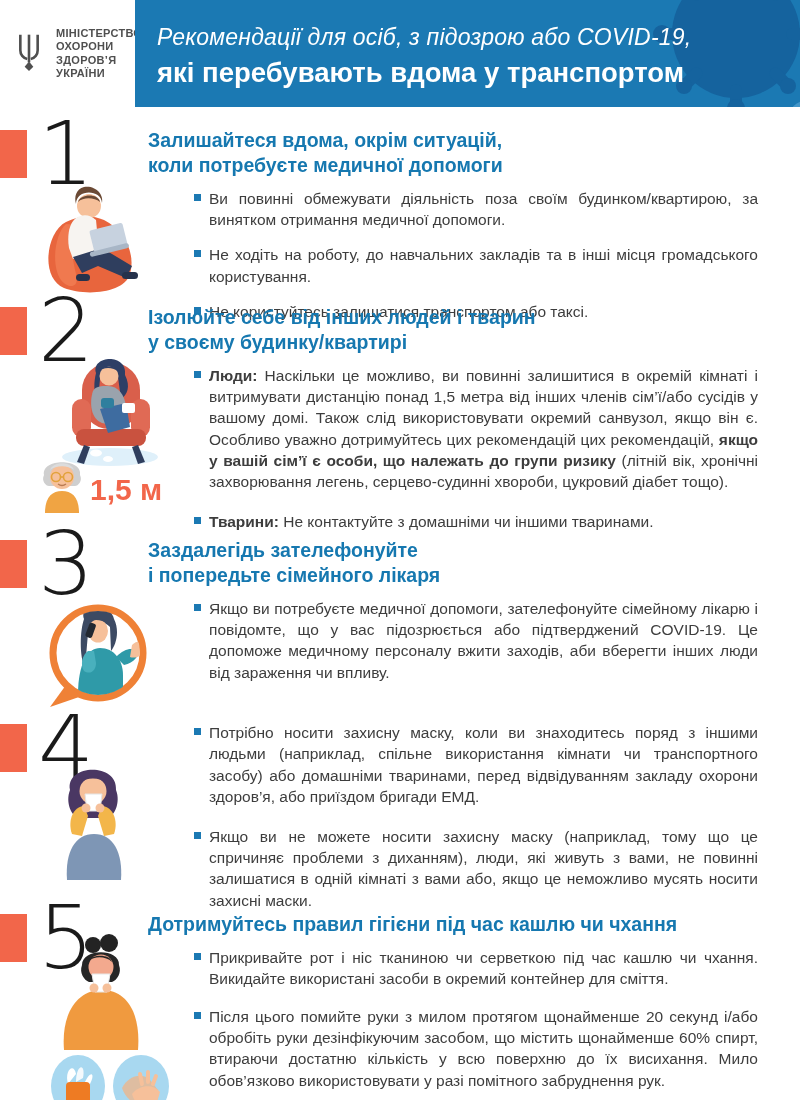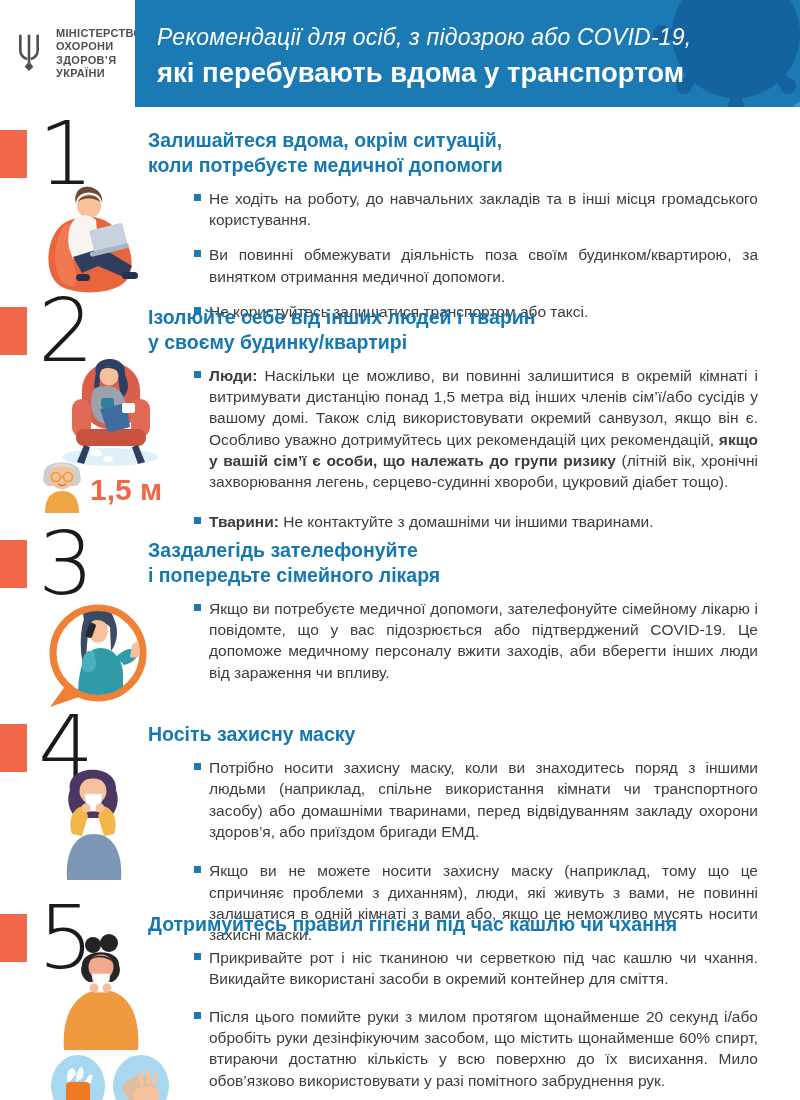--- a/index.html
+++ b/index.html
@@ -114,22 +114,22 @@
         <g transform="rotate(-14 74 62)">
           <rect x="56" y="48" width="34" height="23" rx="2" fill="#C7D2DF"></rect>
           <rect x="51" y="69" width="40" height="5" rx="2.5" fill="#A8B6C6"></rect>
         </g>
       </svg>
     </span>
     <div class="section-content">
       <h2 class="section-heading">Залишайтеся вдома, окрім ситуацій,
 коли потребуєте медичної допомоги</h2>
       <ul class="bullets">
+        <li><span class="bullet-marker"></span><span><span>Ви повинні обмежувати діяльність поза своїм будинком/квартирою, за винятком отримання медичної допомоги.</span></span></li>
         <li><span class="bullet-marker"></span><span><span>Не ходіть на роботу, до навчальних закладів та в інші місця громадського користування.</span></span></li>
-        <li><span class="bullet-marker"></span><span><span>Ви повинні обмежувати діяльність поза своїм будинком/квартирою, за винятком отримання медичної допомоги.</span></span></li>
         <li><span class="bullet-marker"></span><span><span>Не користуйтесь залишатися транспортом або таксі.</span></span></li>
       </ul>
     </div>
   </div>
 
   <div class="section" id="section-2">
     <span class="accent-square"></span>
     <span class="big-number">2</span>
     <span class="illus" style="left:56px;top:38px;">
       <svg width="108" height="128" viewBox="0 0 108 128">
@@ -219,21 +219,20 @@
         <path d="M28 27 C31 18 52 18 55 28 C48 21 35 21 28 27Z" fill="#4A3763"></path>
         <path d="M15 124 C13 96 23 78 42 78 C61 78 71 96 69 124 Z" fill="#7E96B5"></path>
         <path d="M20 78 C15 64 22 50 32 50 L36 60 L30 80 Z" fill="#F3B64A"></path>
         <path d="M62 78 C67 64 60 50 50 50 L46 60 L52 80 Z" fill="#F3B64A"></path>
         <path d="M33 38 L50 38 L48 55 L35 55 Z" fill="#FFFFFF" stroke="#E4E4E4"></path>
         <circle cx="34" cy="52" r="4.5" fill="#F6C09A"></circle>
         <circle cx="48" cy="52" r="4.5" fill="#F6C09A"></circle>
       </svg>
     </span>
     <div class="section-content">
-      <h2 class="section-heading">Носіть захисну маску</h2>
       <ul class="bullets">
         <li><span class="bullet-marker"></span><span><span>Потрібно носити захисну маску, коли ви знаходитесь поряд з іншими людьми (наприклад, спільне використання кімнати чи транспортного засобу) або домашніми тваринами, перед відвідуванням закладу охорони здоров’я, або приїздом бригади ЕМД.</span></span></li>
         <li style="margin-top:18px;"><span class="bullet-marker"></span><span><span>Якщо ви не можете носити захисну маску (наприклад, тому що це спричиняє проблеми з диханням), люди, які живуть з вами, не повинні залишатися в одній кімнаті з вами або, якщо це неможливо мусять носити захисні маски.</span></span></li>
       </ul>
     </div>
   </div>
 
   <div class="section" id="section-5">
     <span class="accent-square"></span>
     <span class="big-number">5</span>

